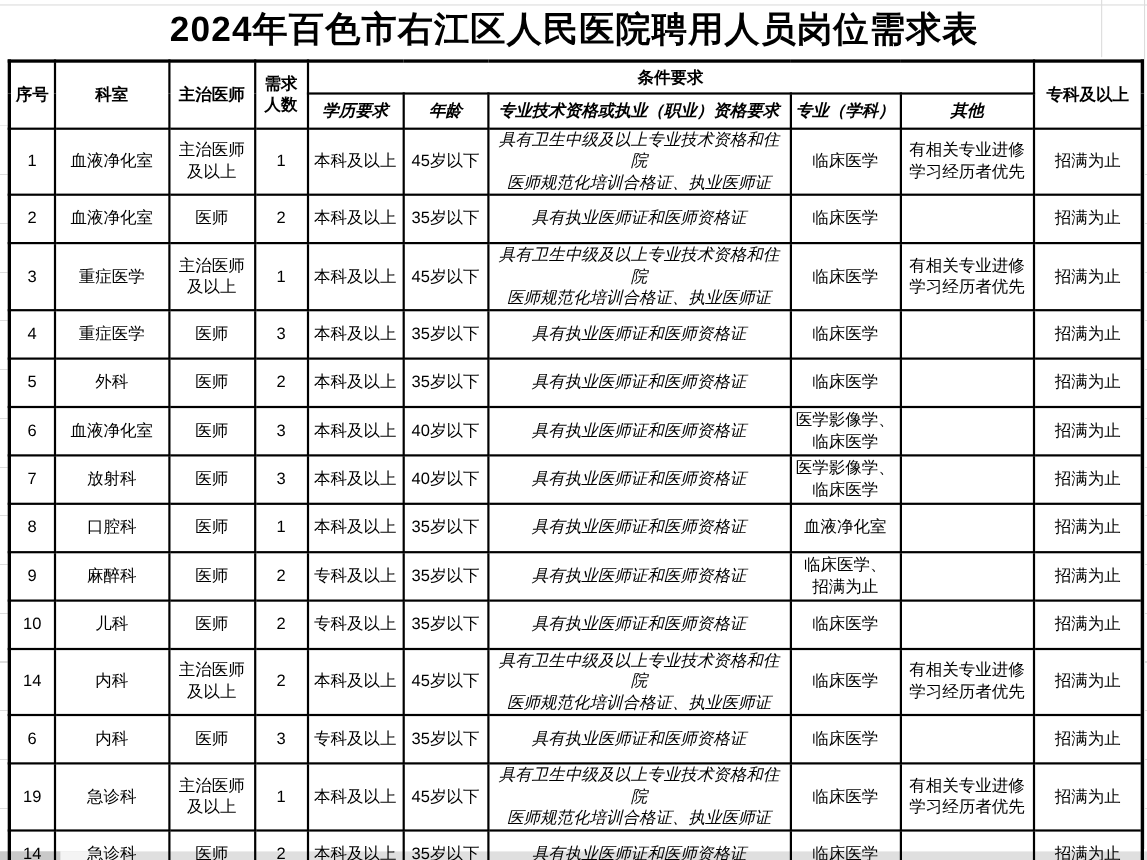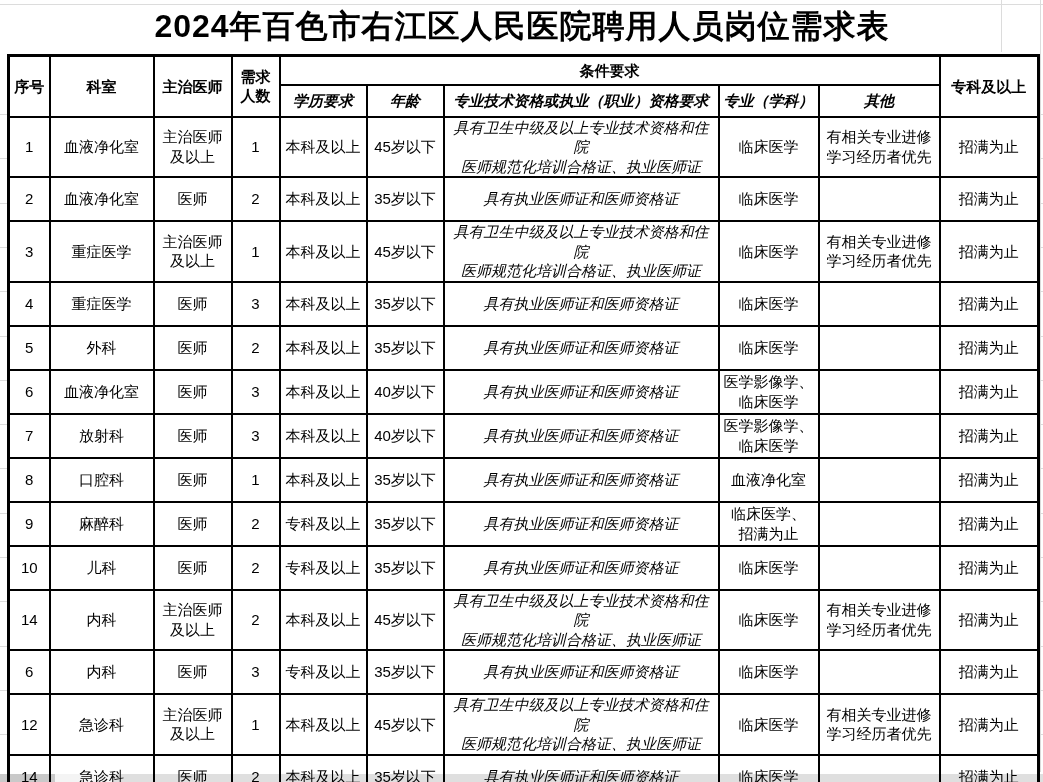--- a/index.html
+++ b/index.html
@@ -256,21 +256,21 @@
     <td>医师</td>
     <td>3</td>
     <td>专科及以上</td>
     <td>35岁以下</td>
     <td class="q">具有执业医师证和医师资格证</td>
     <td>临床医学</td>
     <td></td>
     <td>招满为止</td>
   </tr>
   <tr class="r">
-    <td>12</td>
+    <td>19</td>
     <td>急诊科</td>
     <td>主治医师
 及以上</td>
     <td>1</td>
     <td>本科及以上</td>
     <td>45岁以下</td>
     <td class="q">具有卫生中级及以上专业技术资格和住院
 医师规范化培训合格证、执业医师证</td>
     <td>临床医学</td>
     <td>有相关专业进修

